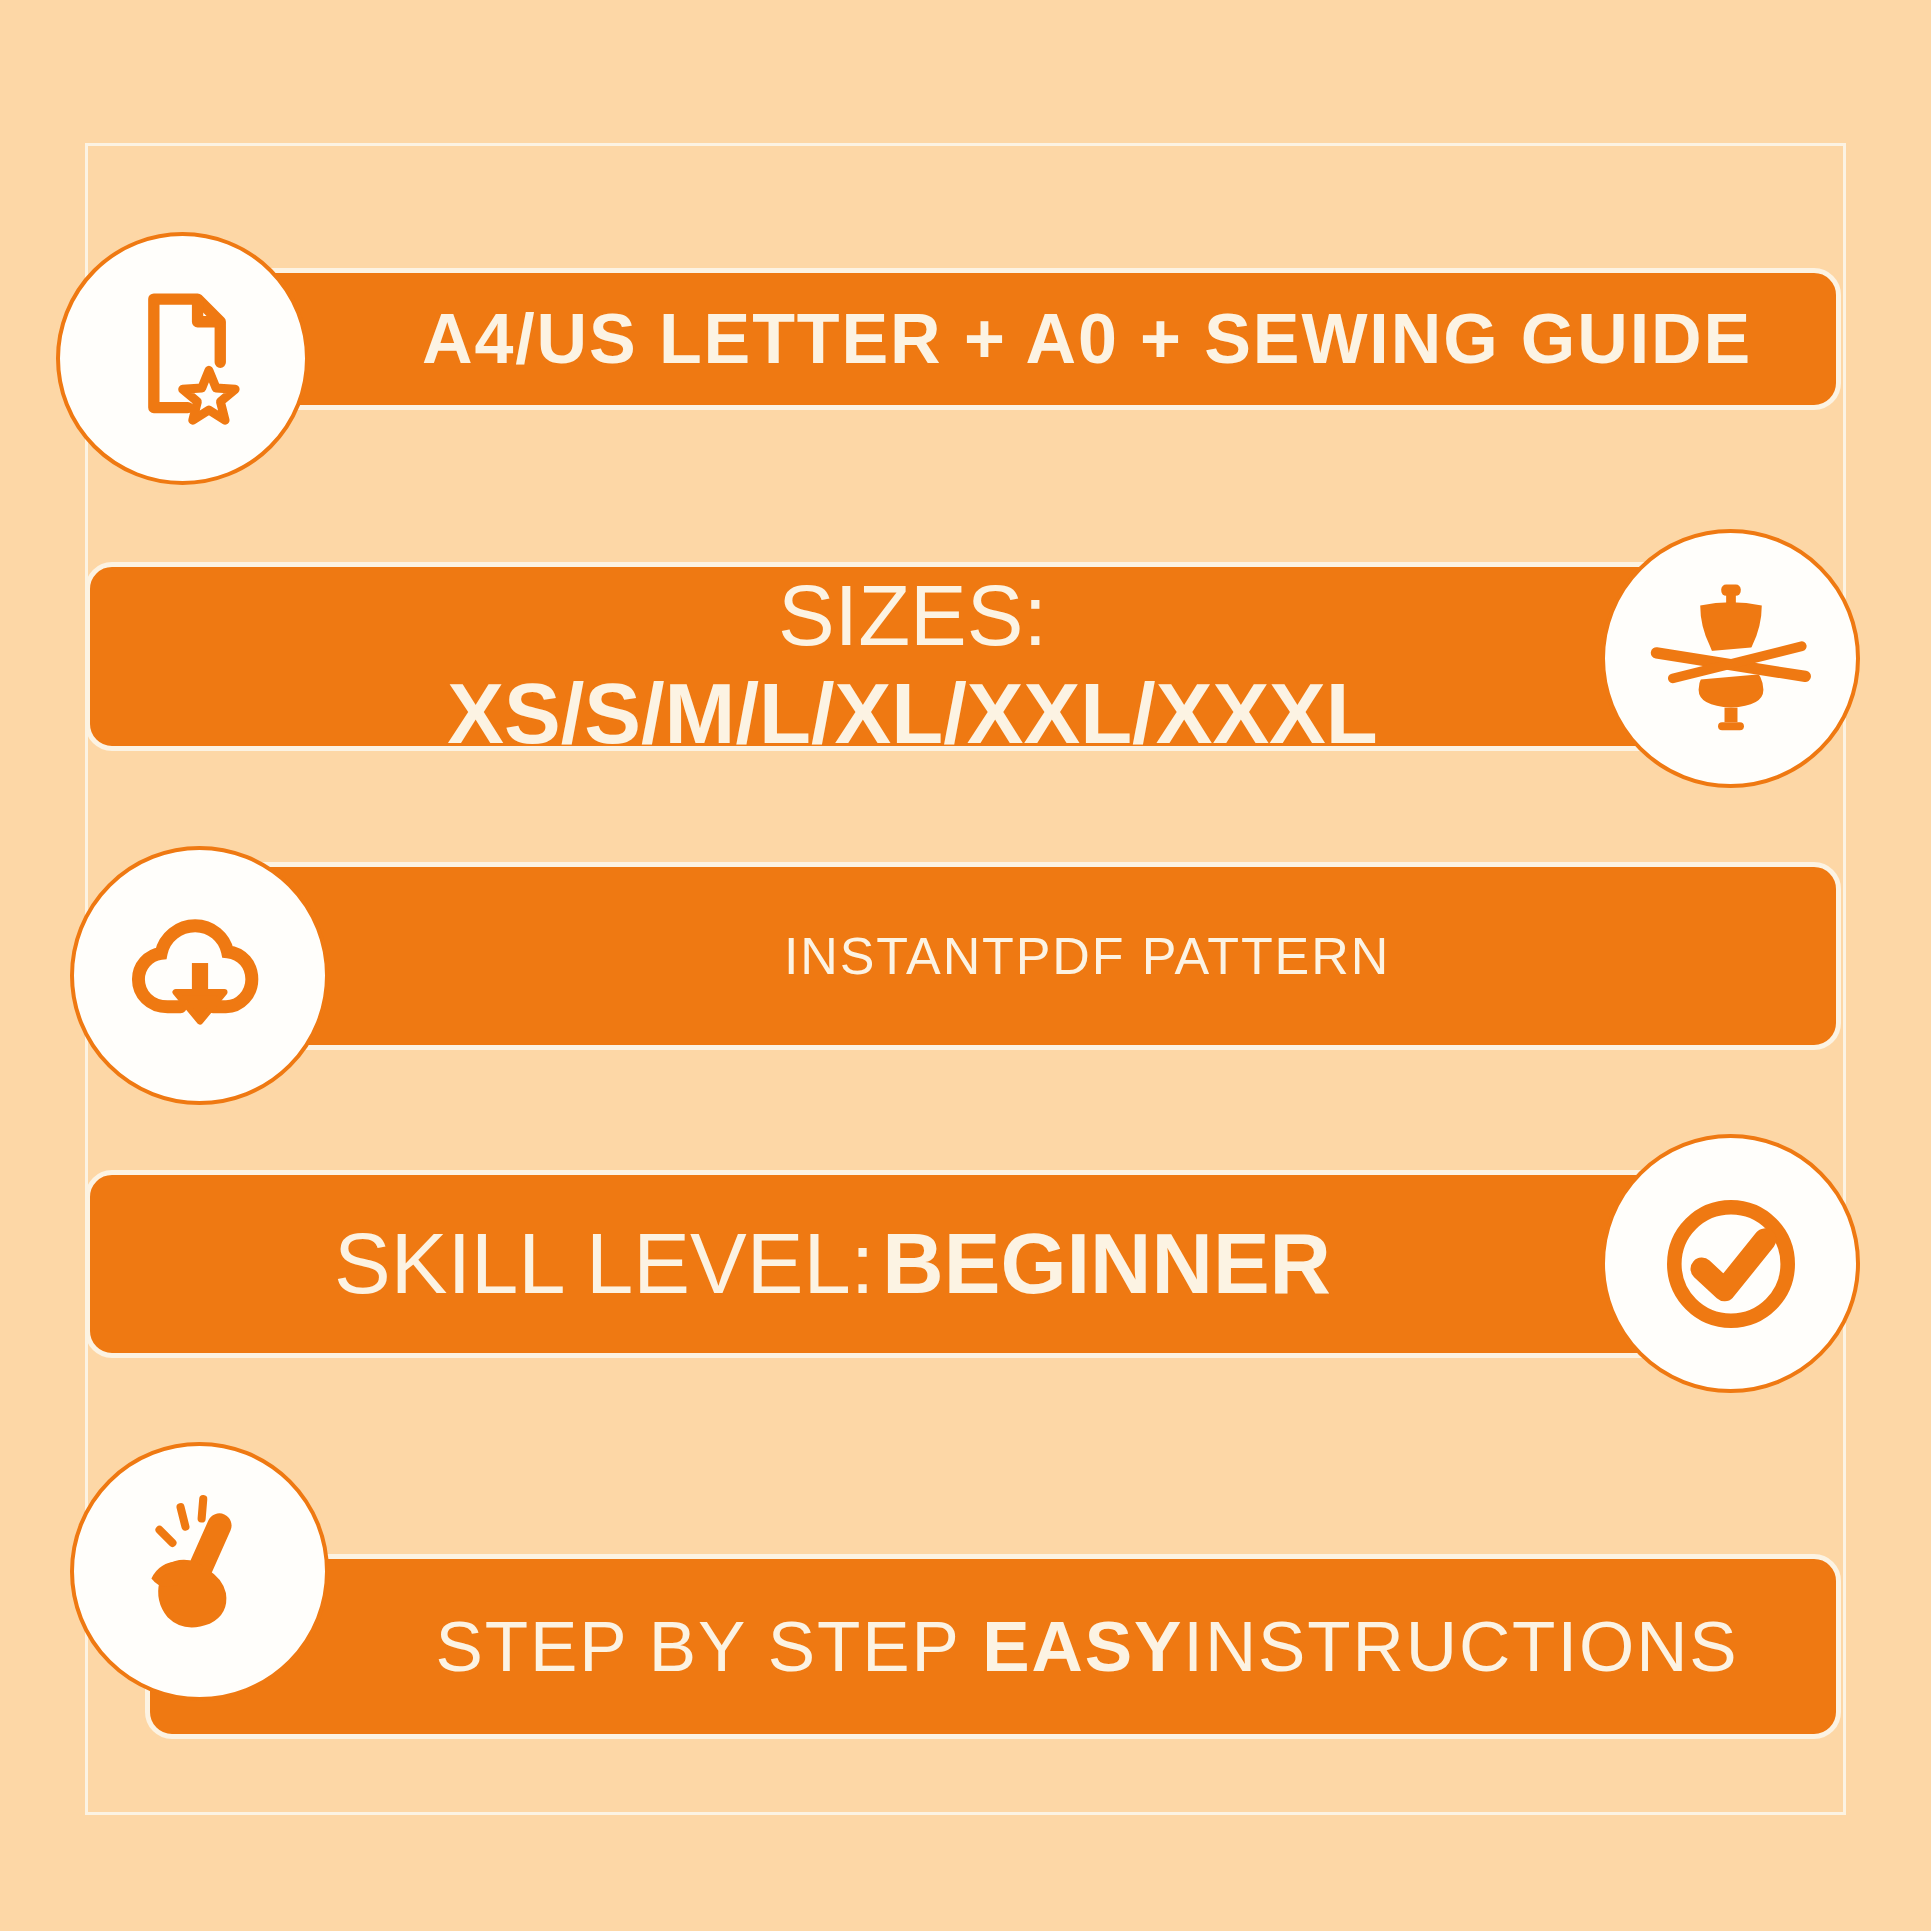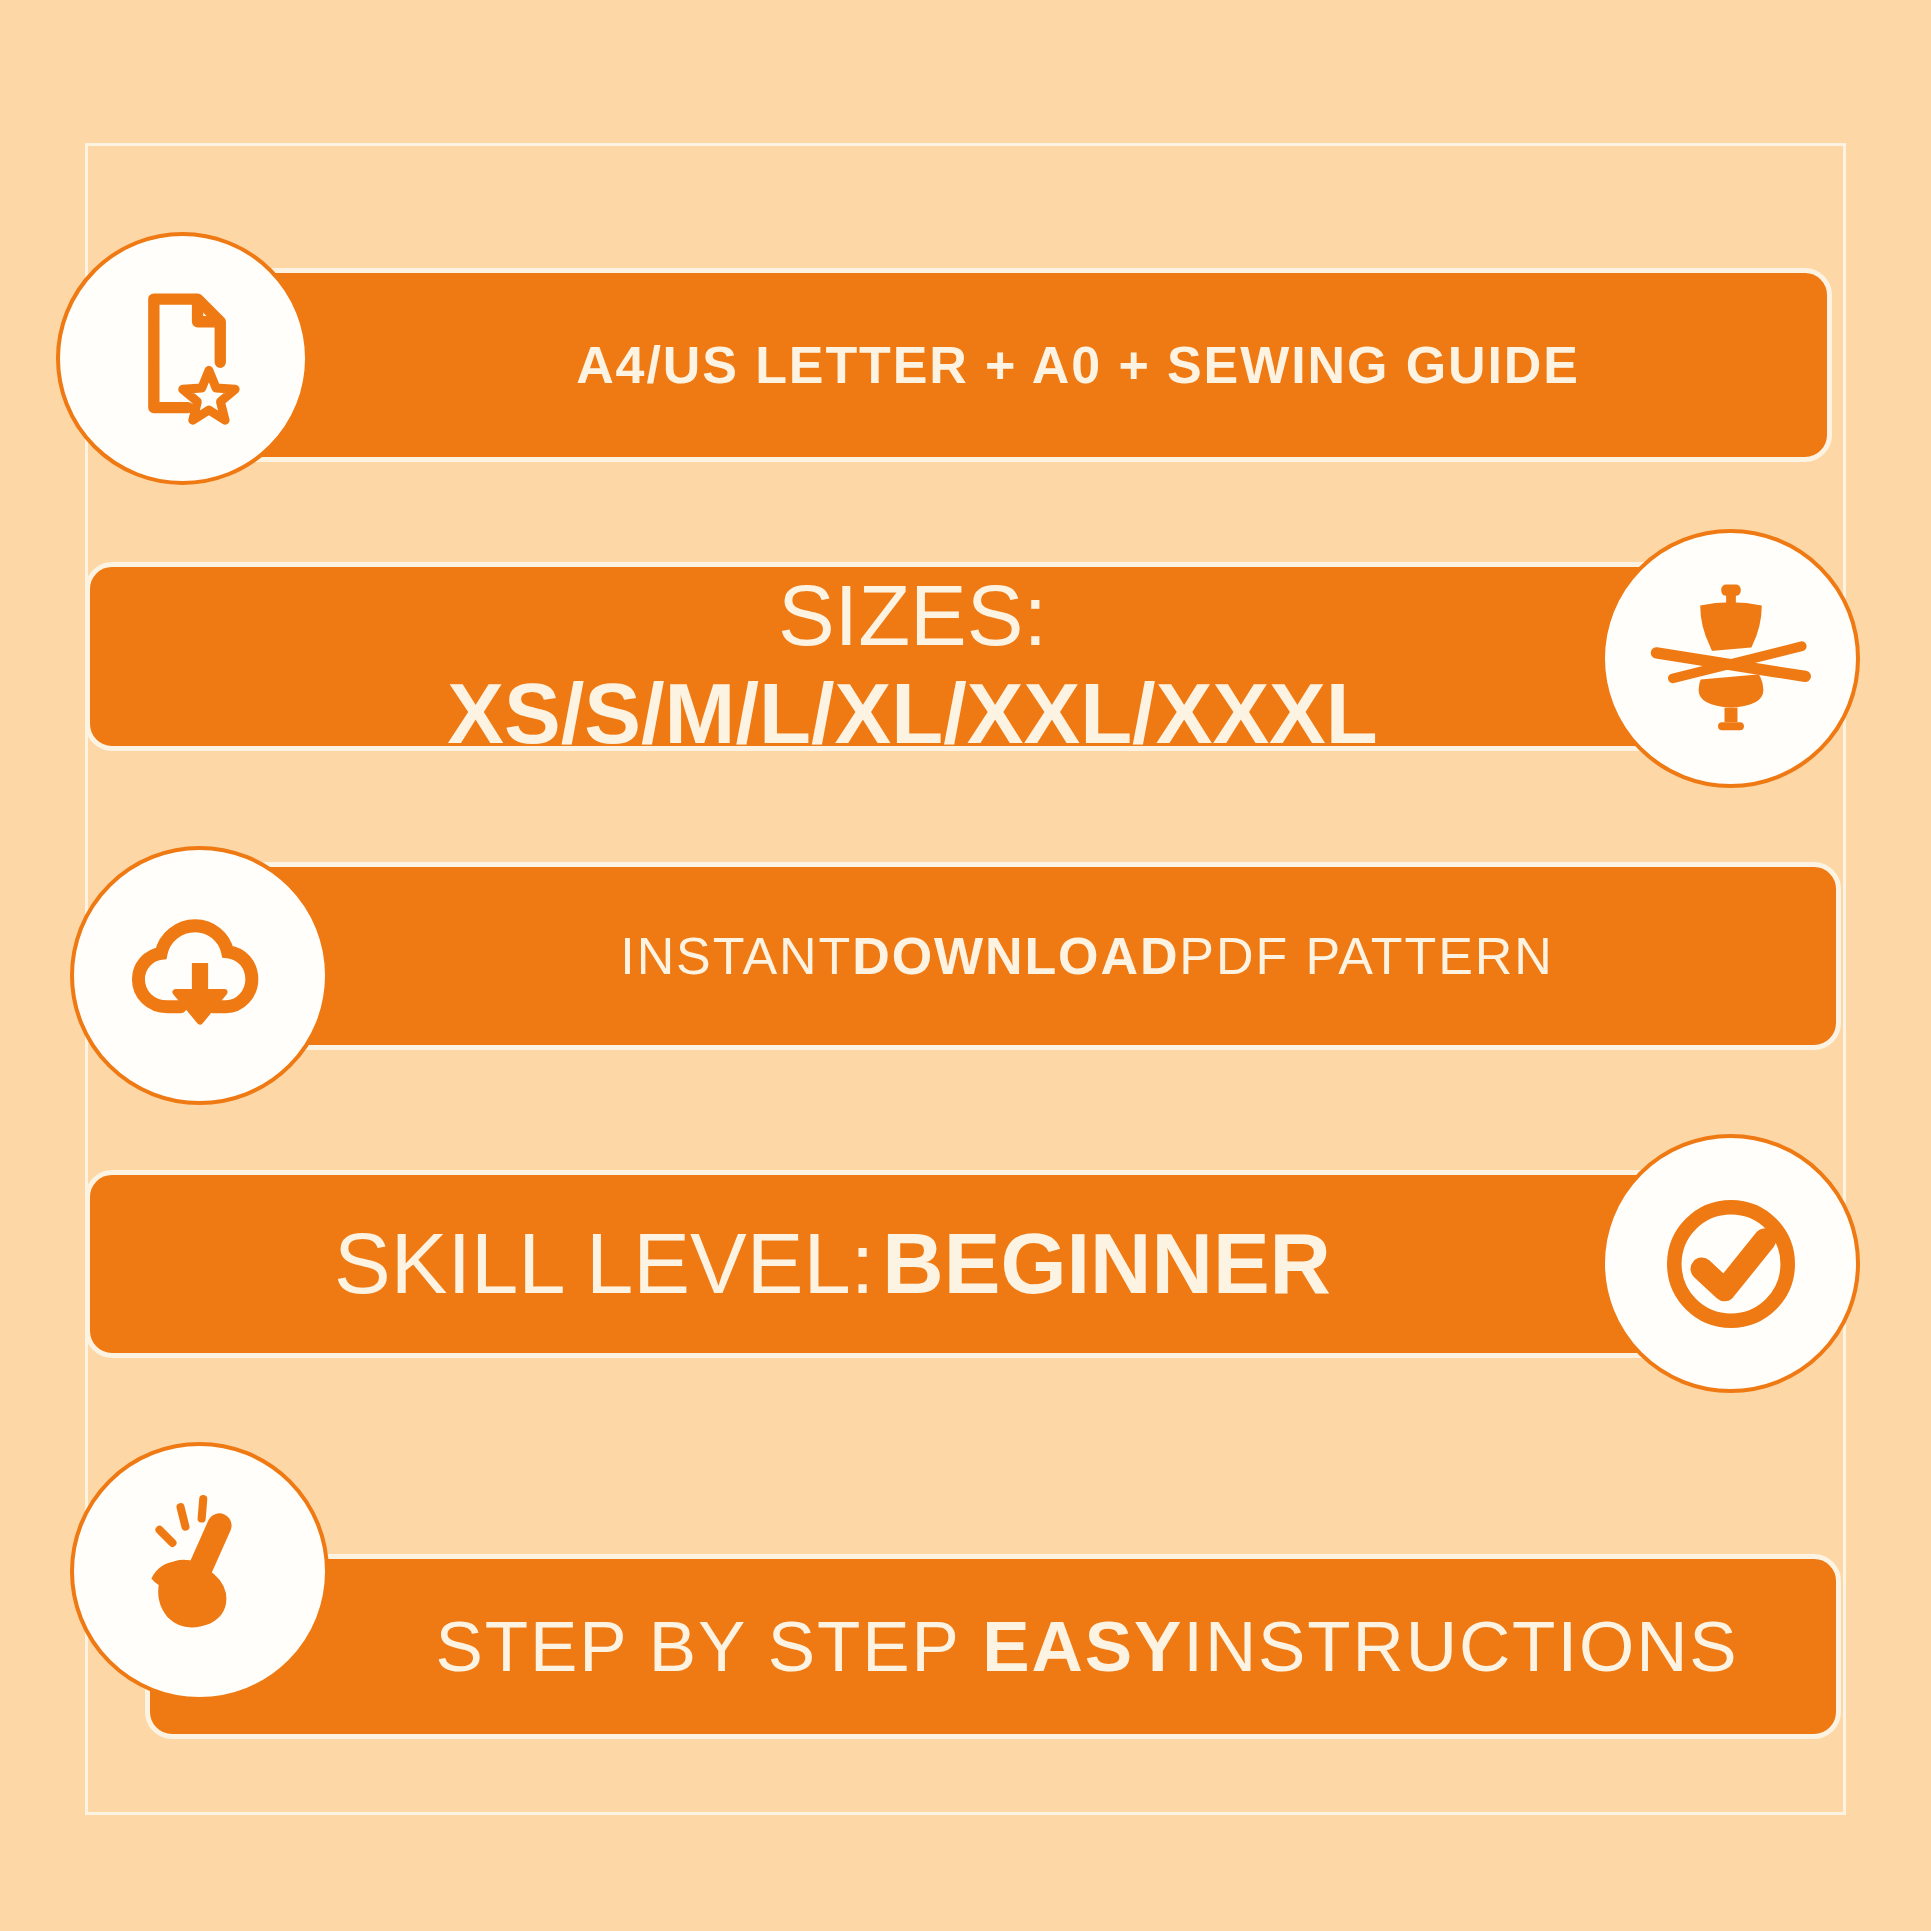--- a/index.html
+++ b/index.html
@@ -27,21 +27,21 @@
   .wFill{fill:var(--circle-fill);}
   .oLine{stroke:var(--orange);fill:none;stroke-linecap:round;}
 </style>
 </head>
 <body>
 
 <div id="canvas">
 
   <div class="frame"></div>
 
-  <div class="banner" style="left:136px;top:268px;width:1696px;height:194px;padding-left:188px;font-size:52px;letter-spacing:1.9px;">
+  <div class="banner" style="left:145px;top:268px;width:1696px;height:142px;padding-left:188px;font-size:70px;letter-spacing:1.9px;">
     <span class="r"></span>
       <span class="b">A4/US LETTER + A0 + SEWING GUIDE</span>
       <span class="r"></span>
   </div>
   <div class="circle" style="left:56px;top:232px;width:253px;height:253px;">
     <svg viewBox="0 0 100 100">
       <path class="oStroke" stroke-width="7" stroke-linejoin="round" stroke-linecap="round" d="M53 80 H32 V13 H59 L73 27 V52"></path>
       <path class="oStroke" stroke-width="7" stroke-linejoin="round" stroke-linecap="round" d="M59 14 V27 H72"></path>
       <polygon class="wFill" stroke="#EF7912" stroke-width="5.5" stroke-linejoin="round" points="66,57 70.4,67.9 82.2,68.7 73.1,76.3 76,87.8 66,81.5 56,87.8 58.9,76.3 49.8,68.7 61.6,67.9"></polygon>
     </svg>
@@ -62,21 +62,20 @@
         <rect x="42" y="89" width="16" height="5" rx="2.5"></rect>
       </g>
       <rect class="wFill" x="4" y="44" width="92" height="17" transform="rotate(-5 50 52)"></rect>
       <rect class="oFill" x="0" y="50" width="100" height="7" rx="3.5" transform="rotate(9 50 53)"></rect>
       <rect class="oFill" x="10" y="50" width="88" height="6" rx="3" transform="rotate(-14 50 53)"></rect>
     </svg>
   </div>
 
   <div class="banner" style="left:145px;top:862px;width:1696px;height:188px;padding-left:188px;font-size:52px;letter-spacing:1.9px;">
     <span class="r">INSTANT </span>
-      <span class="b">DOWNLOAD</span>
       <span class="r"> PDF PATTERN</span>
   </div>
   <div class="circle" style="left:70px;top:846px;width:259px;height:259px;">
     <svg viewBox="0 0 100 100">
       <path class="oStroke" stroke-width="8" stroke-linecap="round" d="M38 69 H30 C19 69 12 61 12 52 C12 44 18 37 26 36 C28 26 37 19 47 19 C57 19 65 26 67 35 C76 36 82 43 82 52 C82 61 75 69 66 69 H58"></path>
       <rect class="oFill" x="45" y="42" width="10" height="20"></rect>
       <polygon class="oFill" stroke="#EF7912" stroke-width="4" stroke-linejoin="round" points="35,60 65,60 50,78"></polygon>
     </svg>
   </div>
 

